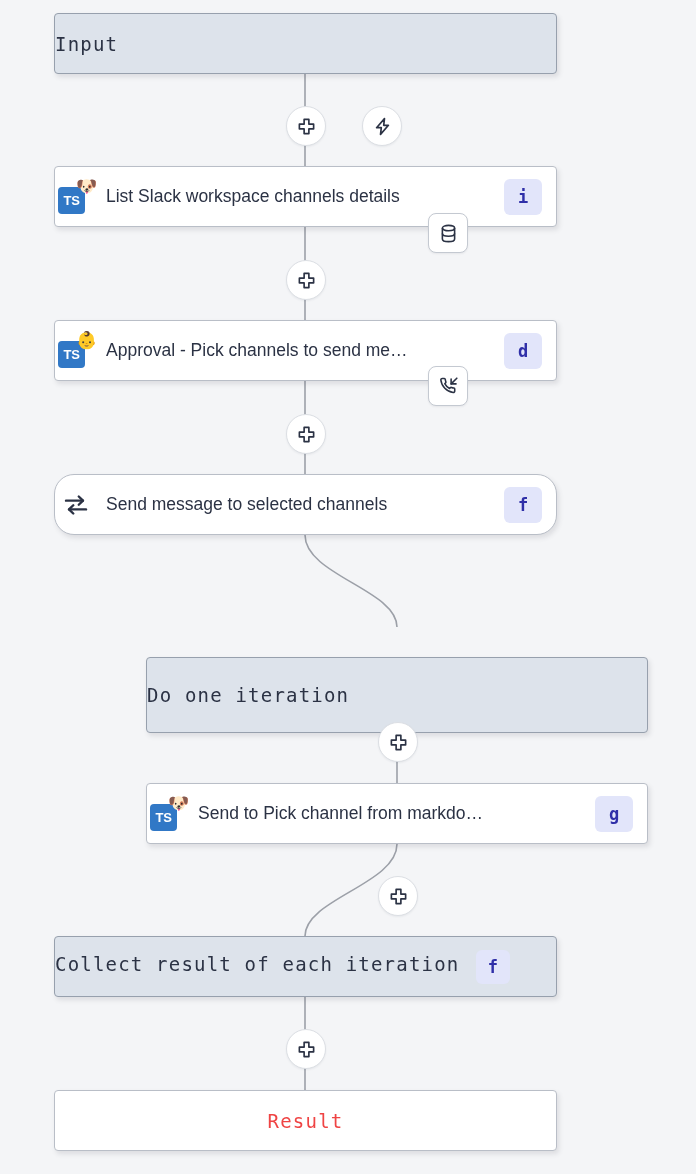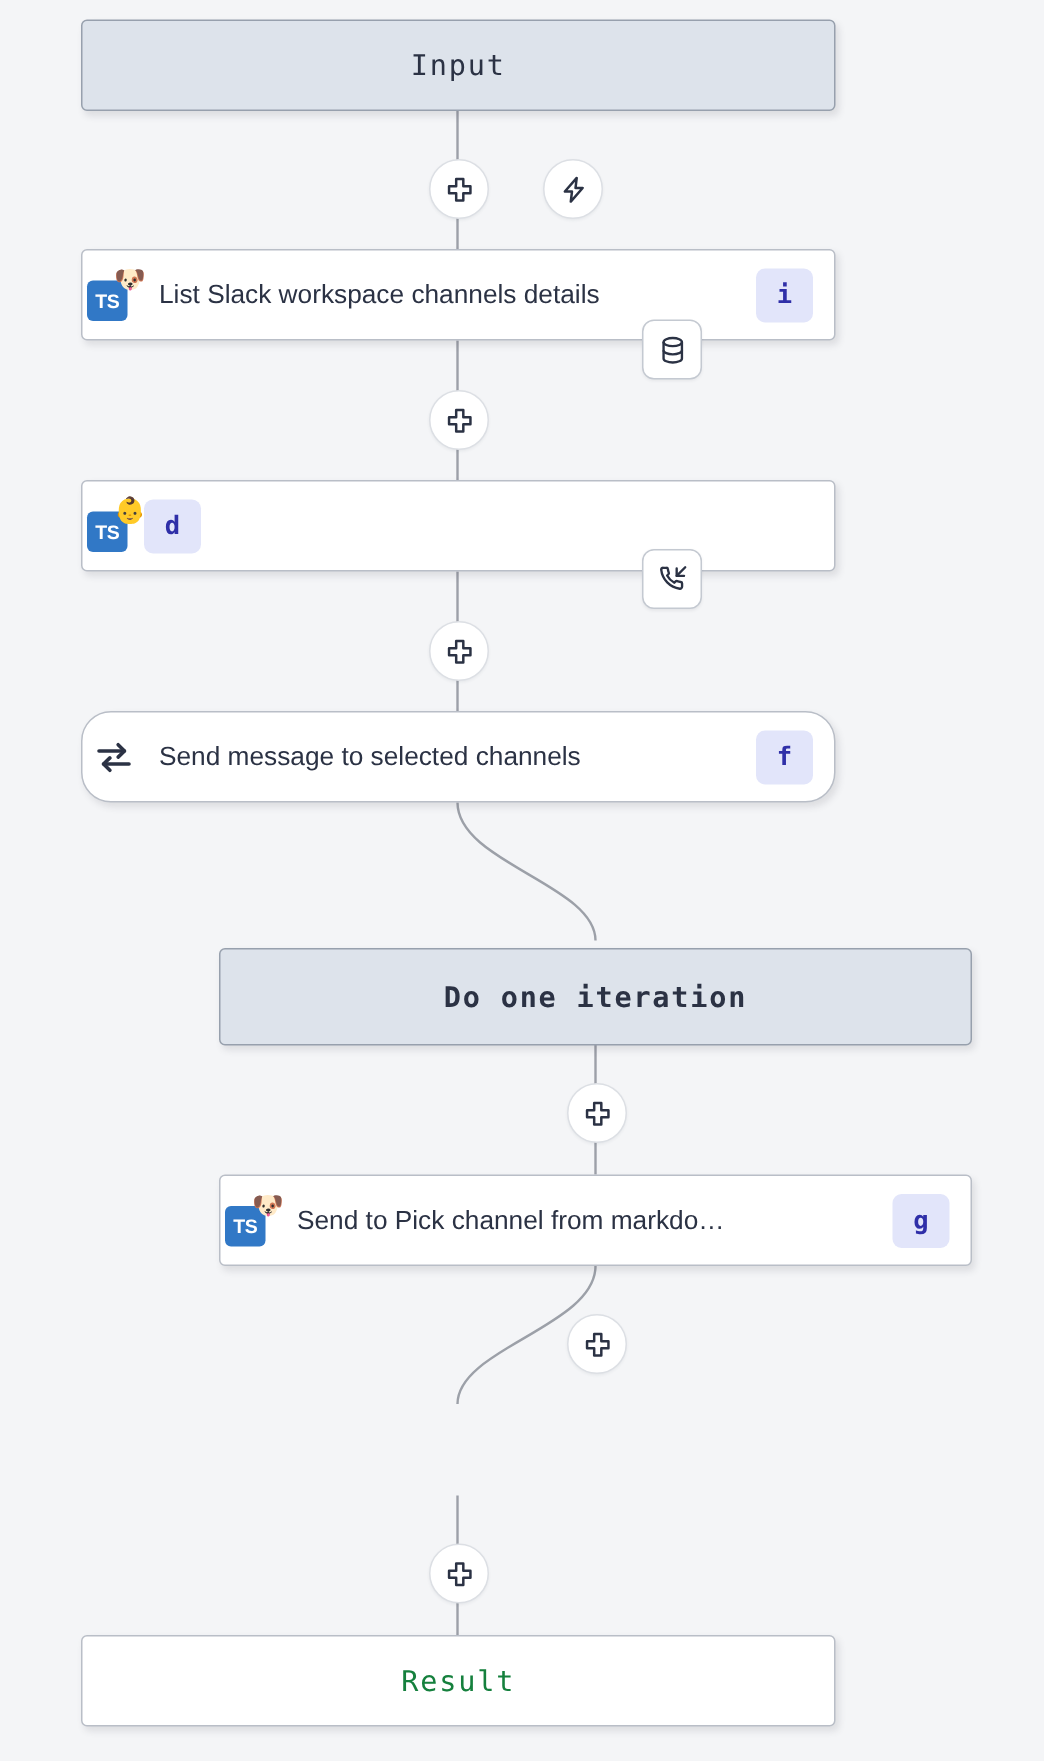--- a/index.html
+++ b/index.html
@@ -42,40 +42,40 @@
     z-index: 2;
     display: flex;
     align-items: center;
     box-shadow: 2px 3px 5px rgba(60,65,80,0.13);
   }
 
   
   .node.term {
     background: #dde3eb;
     border: 1px solid #97a0ad;
-    justify-content: center;
+    justify-content: flex-start;
   }
   .node.term .mono-label {
     font-family: "DejaVu Sans Mono", monospace;
     font-size: 19px;
     letter-spacing: 1.2px;
     color: #2b3244;
   }
 
   
   .node.plain {
     background: #ffffff;
     border: 1px solid #b9bec7;
     justify-content: center;
   }
   .node.plain .mono-label {
     font-family: "DejaVu Sans Mono", monospace;
     font-size: 19px;
     letter-spacing: 1.2px;
-    color: #15803d;
+    color: #ef4444;
   }
 
   
   .node.step {
     background: #ffffff;
     border: 1px solid #b9bec7;
     padding: 0 14px 0 1px;
   }
   .node.step .title {
     flex: 1 1 auto;
@@ -244,20 +244,21 @@
     <svg width="19" height="19" viewBox="0 0 24 24">
       <path d="M9 3 h6 v6 h6 v6 h-6 v6 h-6 v-6 h-6 v-6 h6 z" fill="none" stroke="#2b3244" stroke-width="2.1" stroke-linejoin="round"></path>
     </svg>
   </div>
 
   <div class="node step" style="left:54px; top:320px; width:503px; height:61px;">
     <span class="leadicon">
       <span class="ts-badge">TS</span>
       <span class="emoji-overlay">👶</span>
     </span>
+    <span class="title">Approval - Pick channels to send me…</span>
     <span class="letter-badge">d</span>
   </div>
   <div class="corner-badge" style="left:428px; top:366px;">
     <svg width="21" height="21" viewBox="0 0 24 24">
       <path d="M21.5 2.5 L15 9" fill="none" stroke="#2b3244" stroke-width="1.8" stroke-linecap="round"></path>
       <path d="M15 3.4 V9 h5.6" fill="none" stroke="#2b3244" stroke-width="1.8" stroke-linecap="round" stroke-linejoin="round"></path>
       <path d="M3.2 4.3 a1.6 1.6 0 0 1 1.6 -1.4 h2.4 a1.1 1.1 0 0 1 1.1 .95 c.12 .95 .35 1.9 .67 2.8 a1.1 1.1 0 0 1 -.26 1.15 l-1.0 1.0 a13 13 0 0 0 5.5 5.5 l1.0 -1.0 a1.1 1.1 0 0 1 1.15 -.26 c.9 .32 1.85 .55 2.8 .67 a1.1 1.1 0 0 1 .95 1.12 v2.4 a1.6 1.6 0 0 1 -1.75 1.6 A16.5 16.5 0 0 1 3.2 4.3 z" fill="none" stroke="#2b3244" stroke-width="1.8" stroke-linejoin="round"></path>
     </svg>
   </div>
 
@@ -273,21 +274,21 @@
         <path d="M4 8.5 h13.5 a3 3 0 0 1 0 0" fill="none" stroke="#2b3244" stroke-width="1.9" stroke-linecap="round"></path>
         <path d="M14.2 5.2 L17.6 8.5 L14.2 11.8" fill="none" stroke="#2b3244" stroke-width="1.9" stroke-linecap="round" stroke-linejoin="round"></path>
         <path d="M20 15.5 h-13.5" fill="none" stroke="#2b3244" stroke-width="1.9" stroke-linecap="round"></path>
         <path d="M9.8 12.2 L6.4 15.5 L9.8 18.8" fill="none" stroke="#2b3244" stroke-width="1.9" stroke-linecap="round" stroke-linejoin="round"></path>
       </svg>
     </span>
     <span class="title">Send message to selected channels</span>
     <span class="letter-badge">f</span>
   </div>
 
-  <div class="node term" style="left:146px; top:632px; width:502px; height:65px;font-weight:bold;">
+  <div class="node term" style="left:146px; top:657px; width:502px; height:76px;">
     <span class="mono-label">Do one iteration</span>
   </div>
 
   <div class="handle" style="left:378px; top:722px;">
     <svg width="19" height="19" viewBox="0 0 24 24">
       <path d="M9 3 h6 v6 h6 v6 h-6 v6 h-6 v-6 h-6 v-6 h6 z" fill="none" stroke="#2b3244" stroke-width="2.1" stroke-linejoin="round"></path>
     </svg>
   </div>
 
   <div class="node step" style="left:146px; top:783px; width:502px; height:61px;">
@@ -298,20 +299,26 @@
     <span class="title">Send to Pick channel from markdo…</span>
     <span class="letter-badge">g</span>
   </div>
 
   <div class="handle" style="left:378px; top:876px;">
     <svg width="19" height="19" viewBox="0 0 24 24">
       <path d="M9 3 h6 v6 h6 v6 h-6 v6 h-6 v-6 h-6 v-6 h6 z" fill="none" stroke="#2b3244" stroke-width="2.1" stroke-linejoin="round"></path>
     </svg>
   </div>
 
+  <div class="node term" style="left:54px; top:936px; width:503px; height:61px;">
+    <span>
+      <span class="mono-label">Collect result of each iteration</span>
+      <span class="letter-badge inline">f</span>
+    </span>
+  </div>
 
   <div class="handle" style="left:286px; top:1029px;">
     <svg width="19" height="19" viewBox="0 0 24 24">
       <path d="M9 3 h6 v6 h6 v6 h-6 v6 h-6 v-6 h-6 v-6 h6 z" fill="none" stroke="#2b3244" stroke-width="2.1" stroke-linejoin="round"></path>
     </svg>
   </div>
 
   <div class="node plain" style="left:54px; top:1090px; width:503px; height:61px;">
     <span class="mono-label">Result</span>
   </div>

